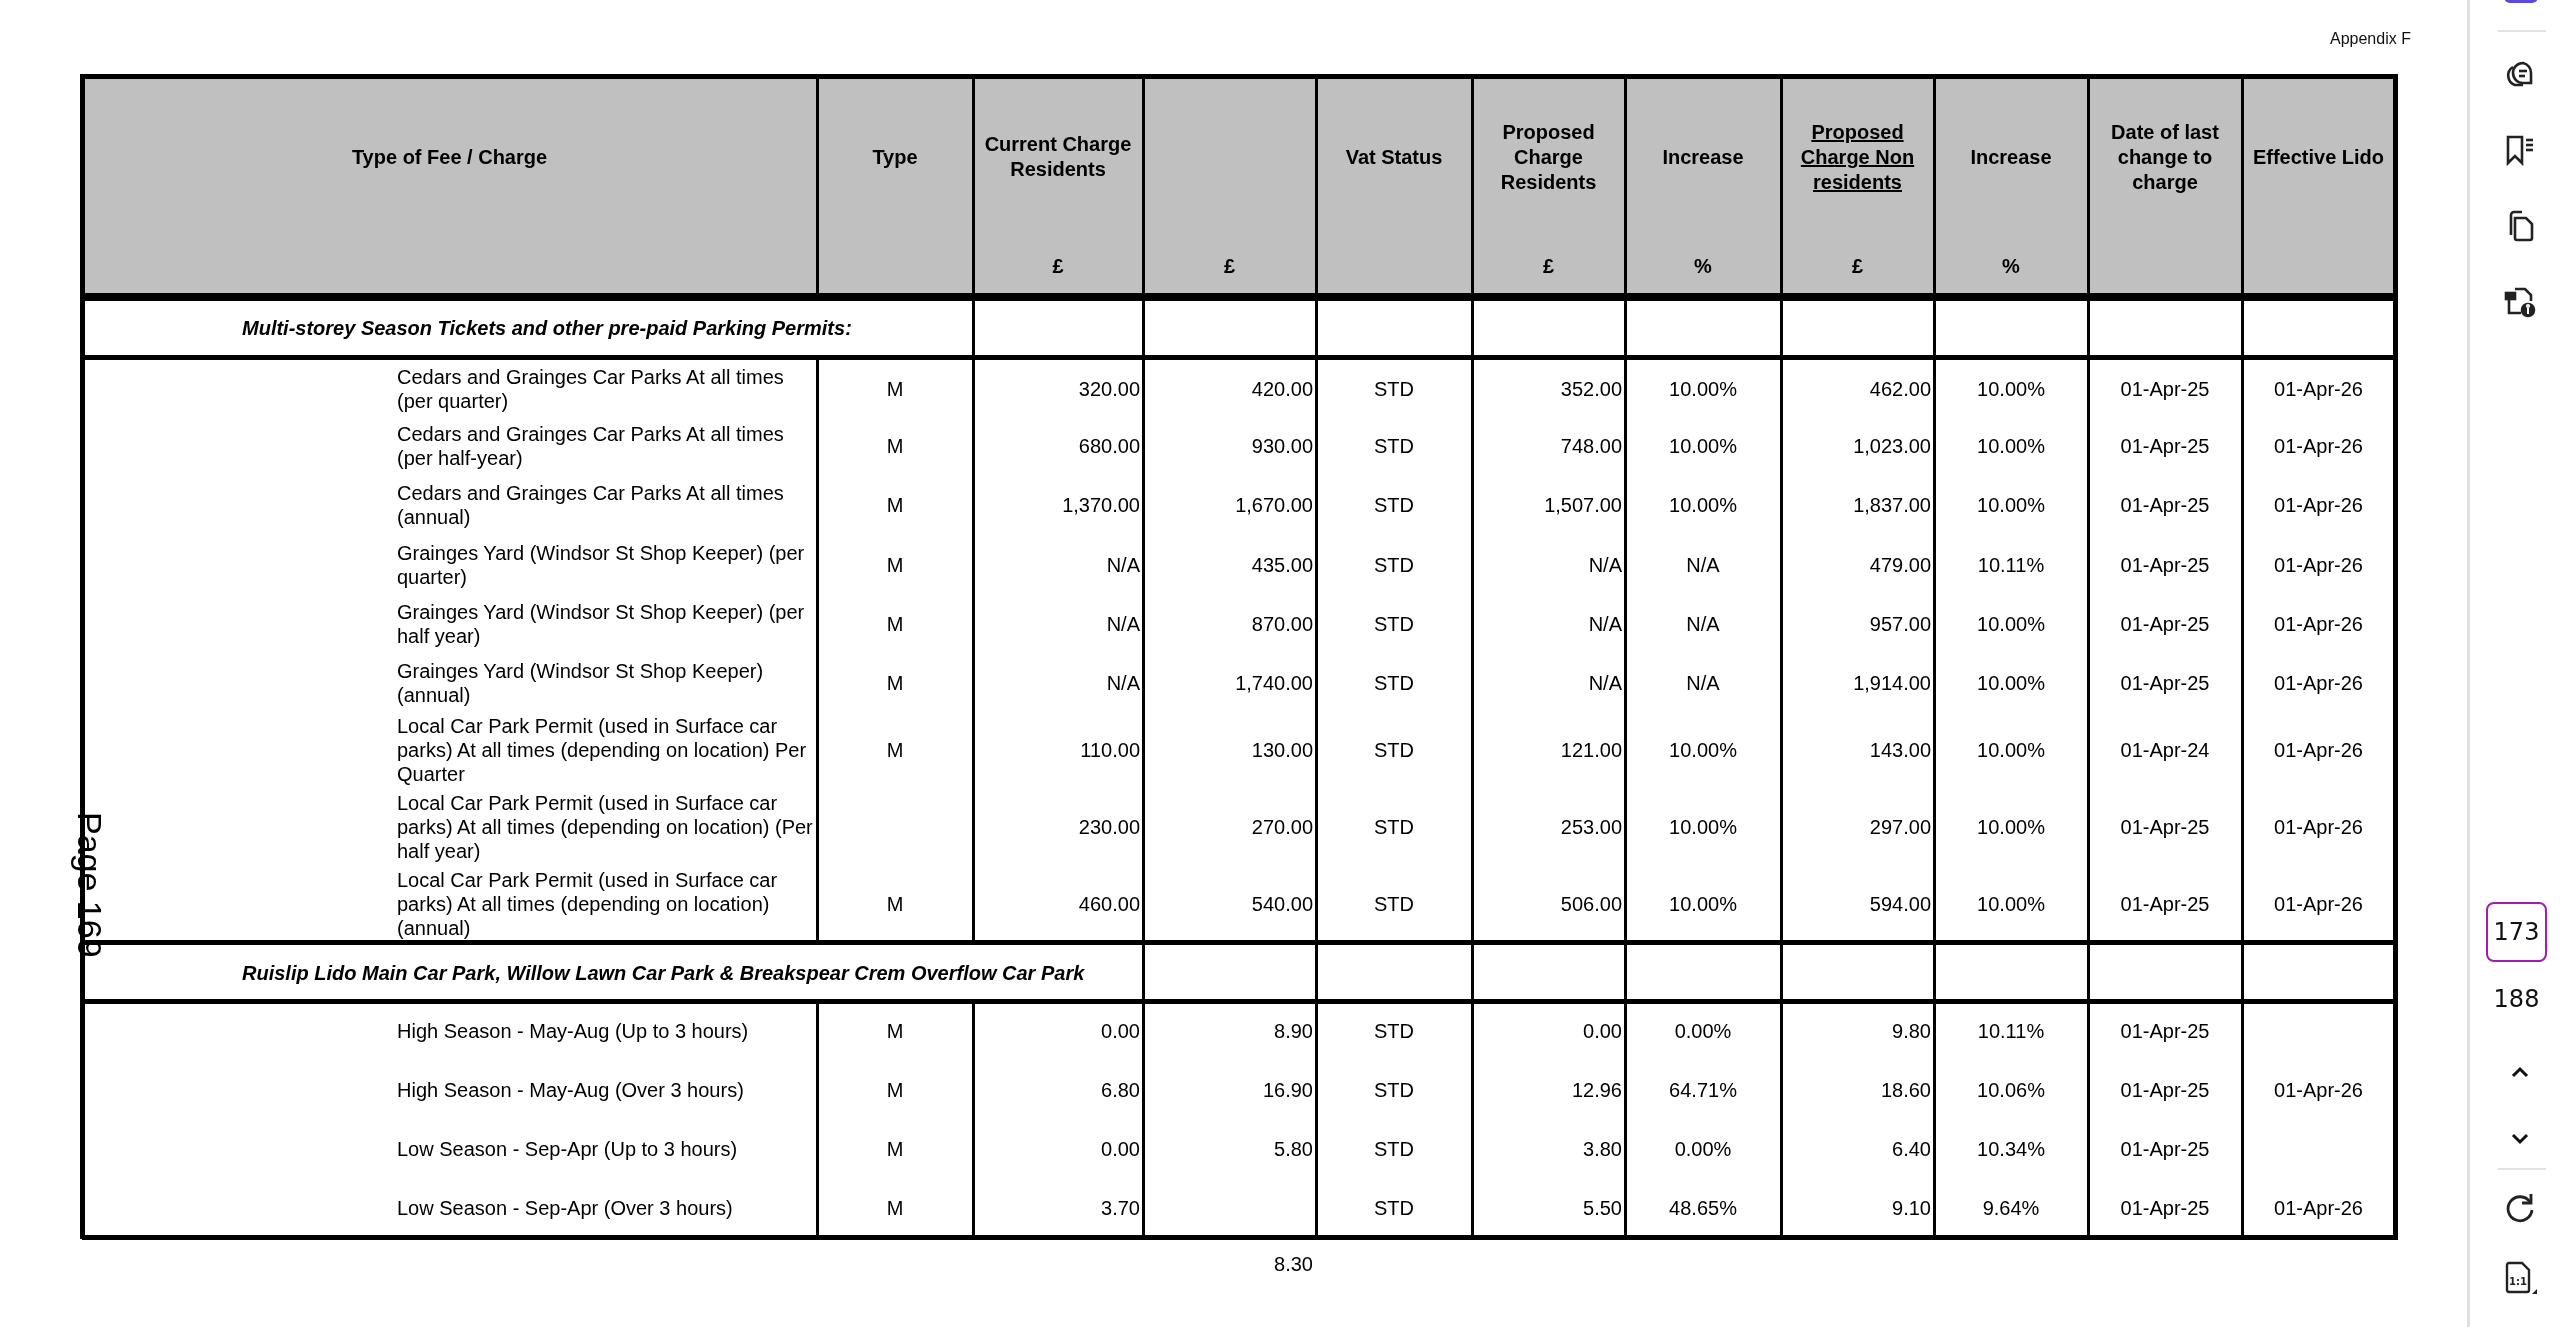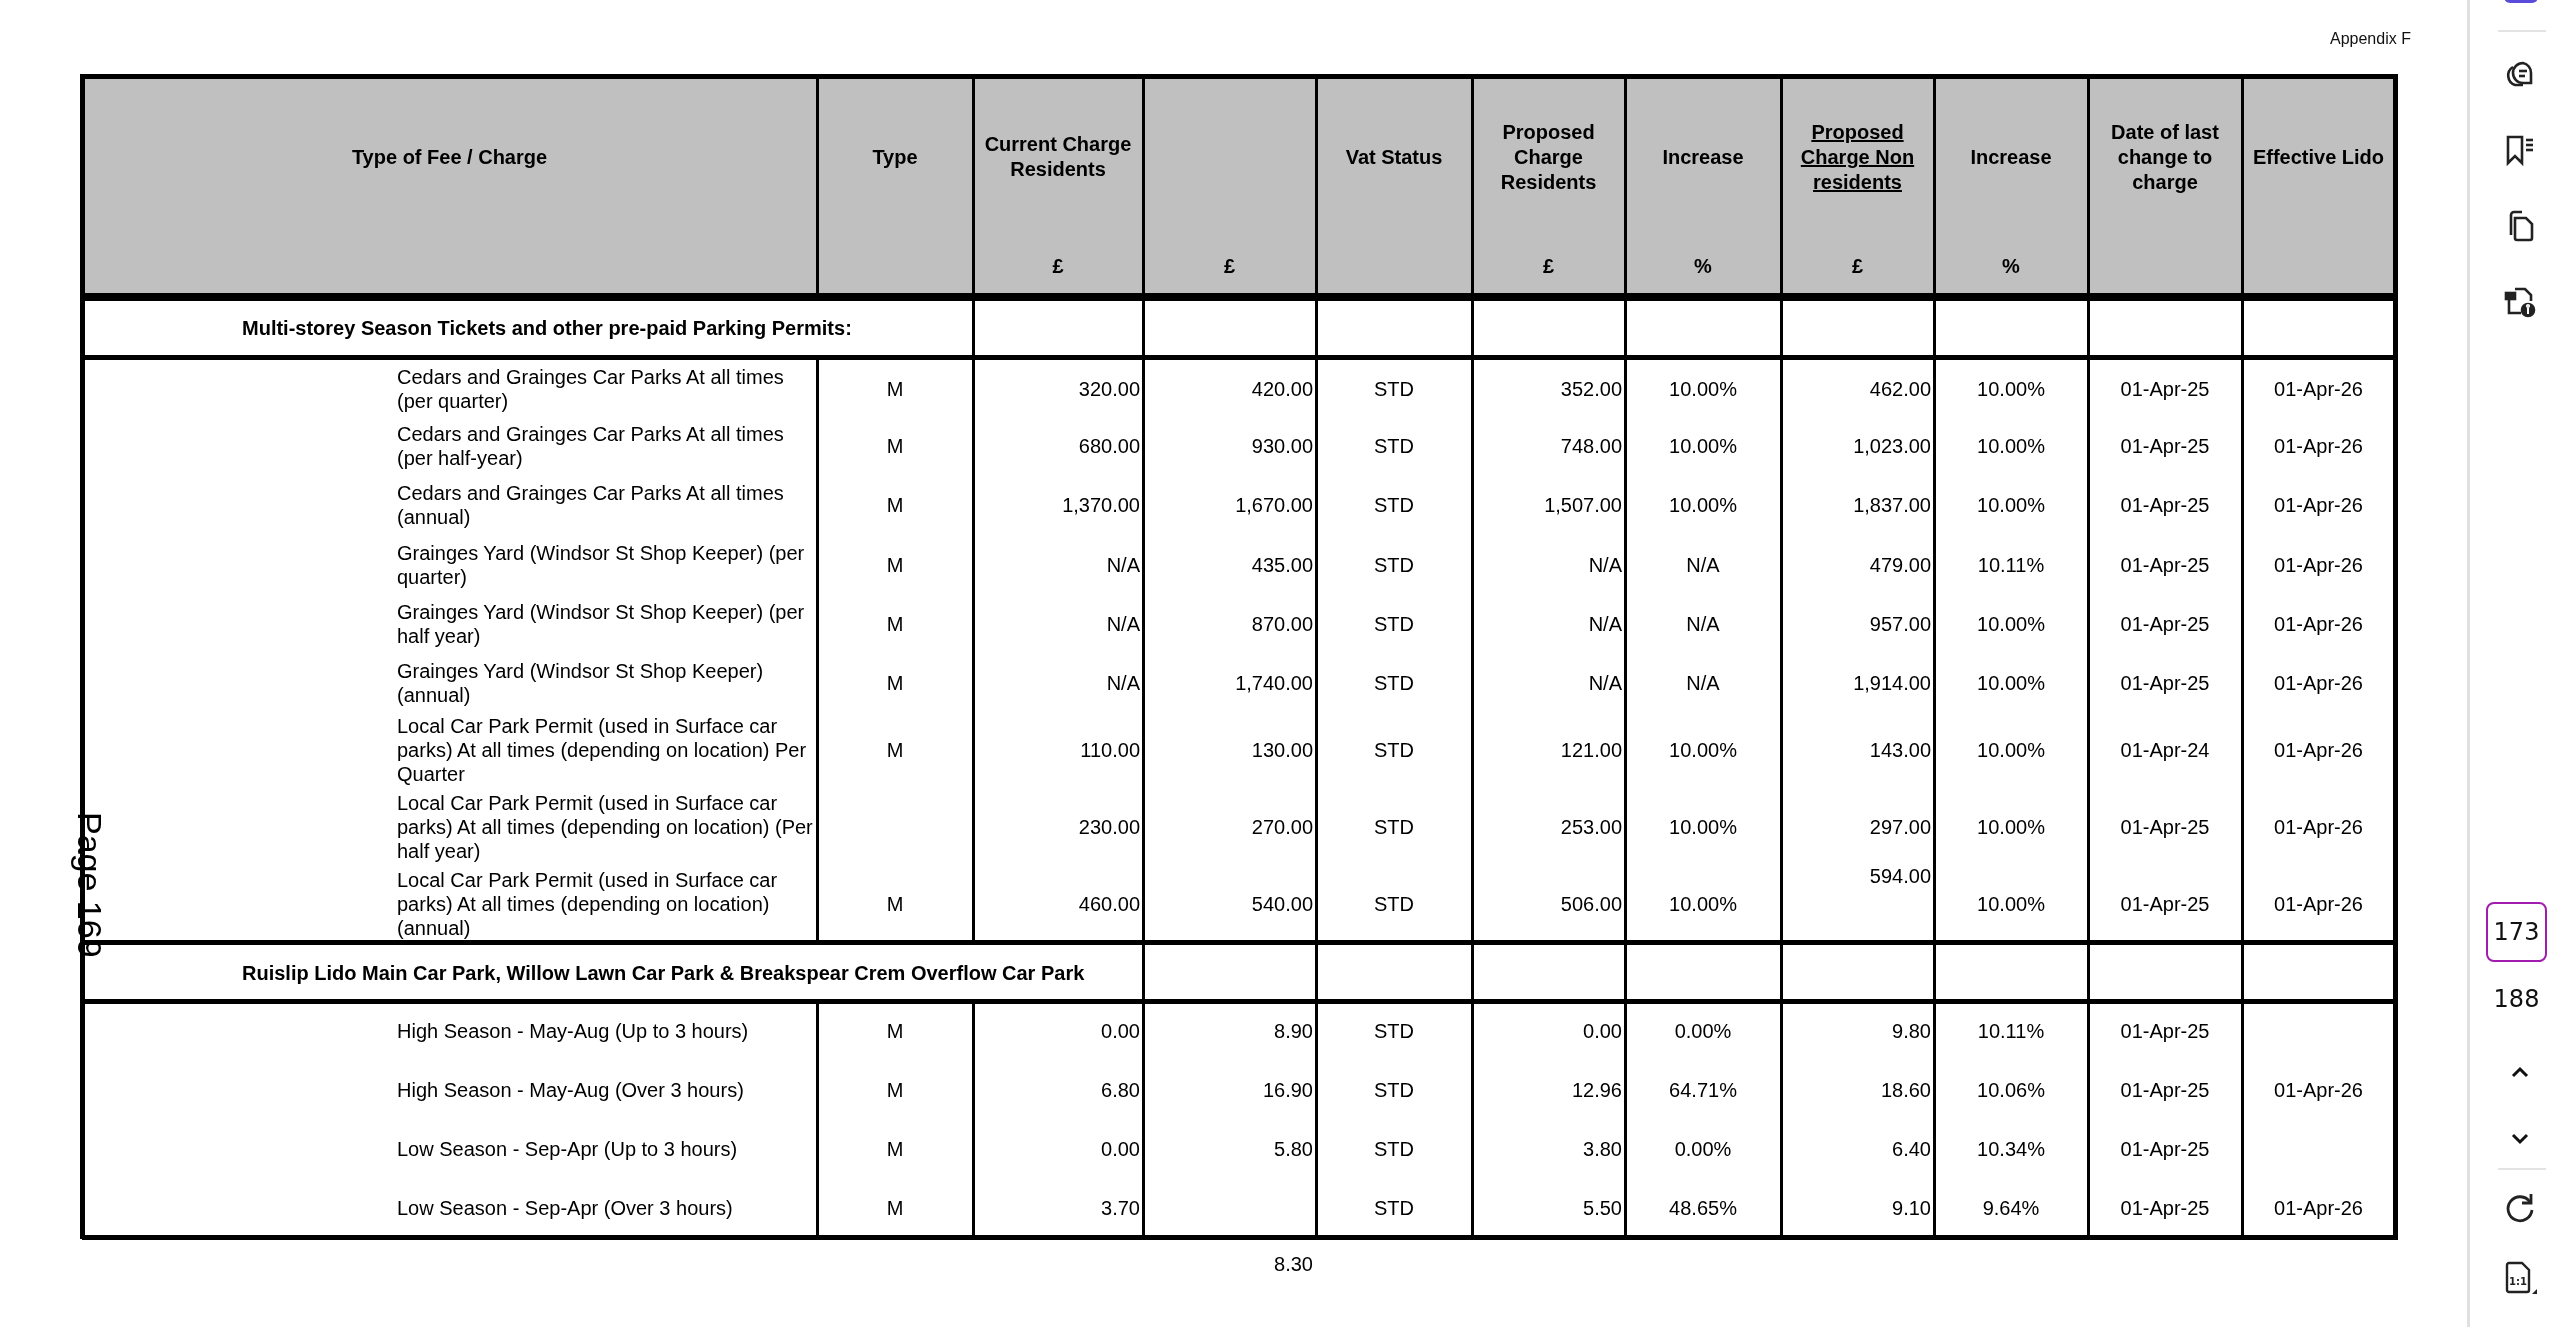--- a/index.html
+++ b/index.html
@@ -12,21 +12,21 @@
   .page { position:absolute; left:0; top:0; width:2467px; height:1327px; background:#fff; }
   .appendix { position:absolute; left:2330px; top:30px; font-size:16px; color:#111; }
   .hdr-bg { position:absolute; left:82px; top:77px; width:2313px; height:220px; background:#c0c0c0; }
   .vline { position:absolute; background:#000; }
   .hline { position:absolute; background:#000; }
   .hcell {
     position:absolute; display:flex; align-items:center; justify-content:center;
     text-align:center; font-weight:bold; font-size:20px; line-height:25px;
   }
   .unit { position:absolute; font-weight:bold; font-size:20px; text-align:center; }
-  .sec-title { position:absolute; font-weight:bold; font-size:20px; display:flex; align-items:center; }
+  .sec-title { position:absolute; font-weight:bold; font-size:20px; display:flex; align-items:center;font-style:italic; }
   .desc {
     position:absolute; left:397px; width:418px; font-size:20px; line-height:24px;
     transform:translateY(-50%);
   }
   .cell {
     position:absolute; font-size:20px; line-height:24px; transform:translateY(-50%);
     white-space:nowrap;
   }
   .c { text-align:center; }
   .r { text-align:right; }
@@ -178,21 +178,21 @@
         <div class="cell c" style="top: 827px; left: 2242px; width: 153px;">01-Apr-26</div>
       </div>
       <div>
         <div class="desc" style="top: 904px;">Local Car Park Permit (used in Surface car parks) At all times (depending on location) (annual)</div>
         <div class="cell c" style="top: 904px; left: 817px; width: 156px;">M</div>
         <div class="cell r" style="top: 904px; left: 973px; width: 167px;">460.00</div>
         <div class="cell r" style="top: 904px; left: 1143px; width: 170px;">540.00</div>
         <div class="cell c" style="top: 904px; left: 1316px; width: 156px;">STD</div>
         <div class="cell r" style="top: 904px; left: 1472px; width: 150px;">506.00</div>
         <div class="cell c" style="top: 904px; left: 1625px; width: 156px;">10.00%</div>
-        <div class="cell r" style="top: 876px; left: 1781px; width: 150px;">594.00</div>
+        <div class="cell r" style="top: 904px; left: 1781px; width: 150px;">594.00</div>
         <div class="cell c" style="top: 904px; left: 1934px; width: 154px;">10.00%</div>
         <div class="cell c" style="top: 904px; left: 2088px; width: 154px;">01-Apr-25</div>
         <div class="cell c" style="top: 904px; left: 2242px; width: 153px;">01-Apr-26</div>
       </div>
       <div>
         <div class="desc" style="top: 1031px;">High Season - May-Aug (Up to 3 hours)</div>
         <div class="cell c" style="top: 1031px; left: 817px; width: 156px;">M</div>
         <div class="cell r" style="top: 1031px; left: 973px; width: 167px;">0.00</div>
         <div class="cell r" style="top: 1031px; left: 1143px; width: 170px;">8.90</div>
         <div class="cell c" style="top: 1031px; left: 1316px; width: 156px;">STD</div>

